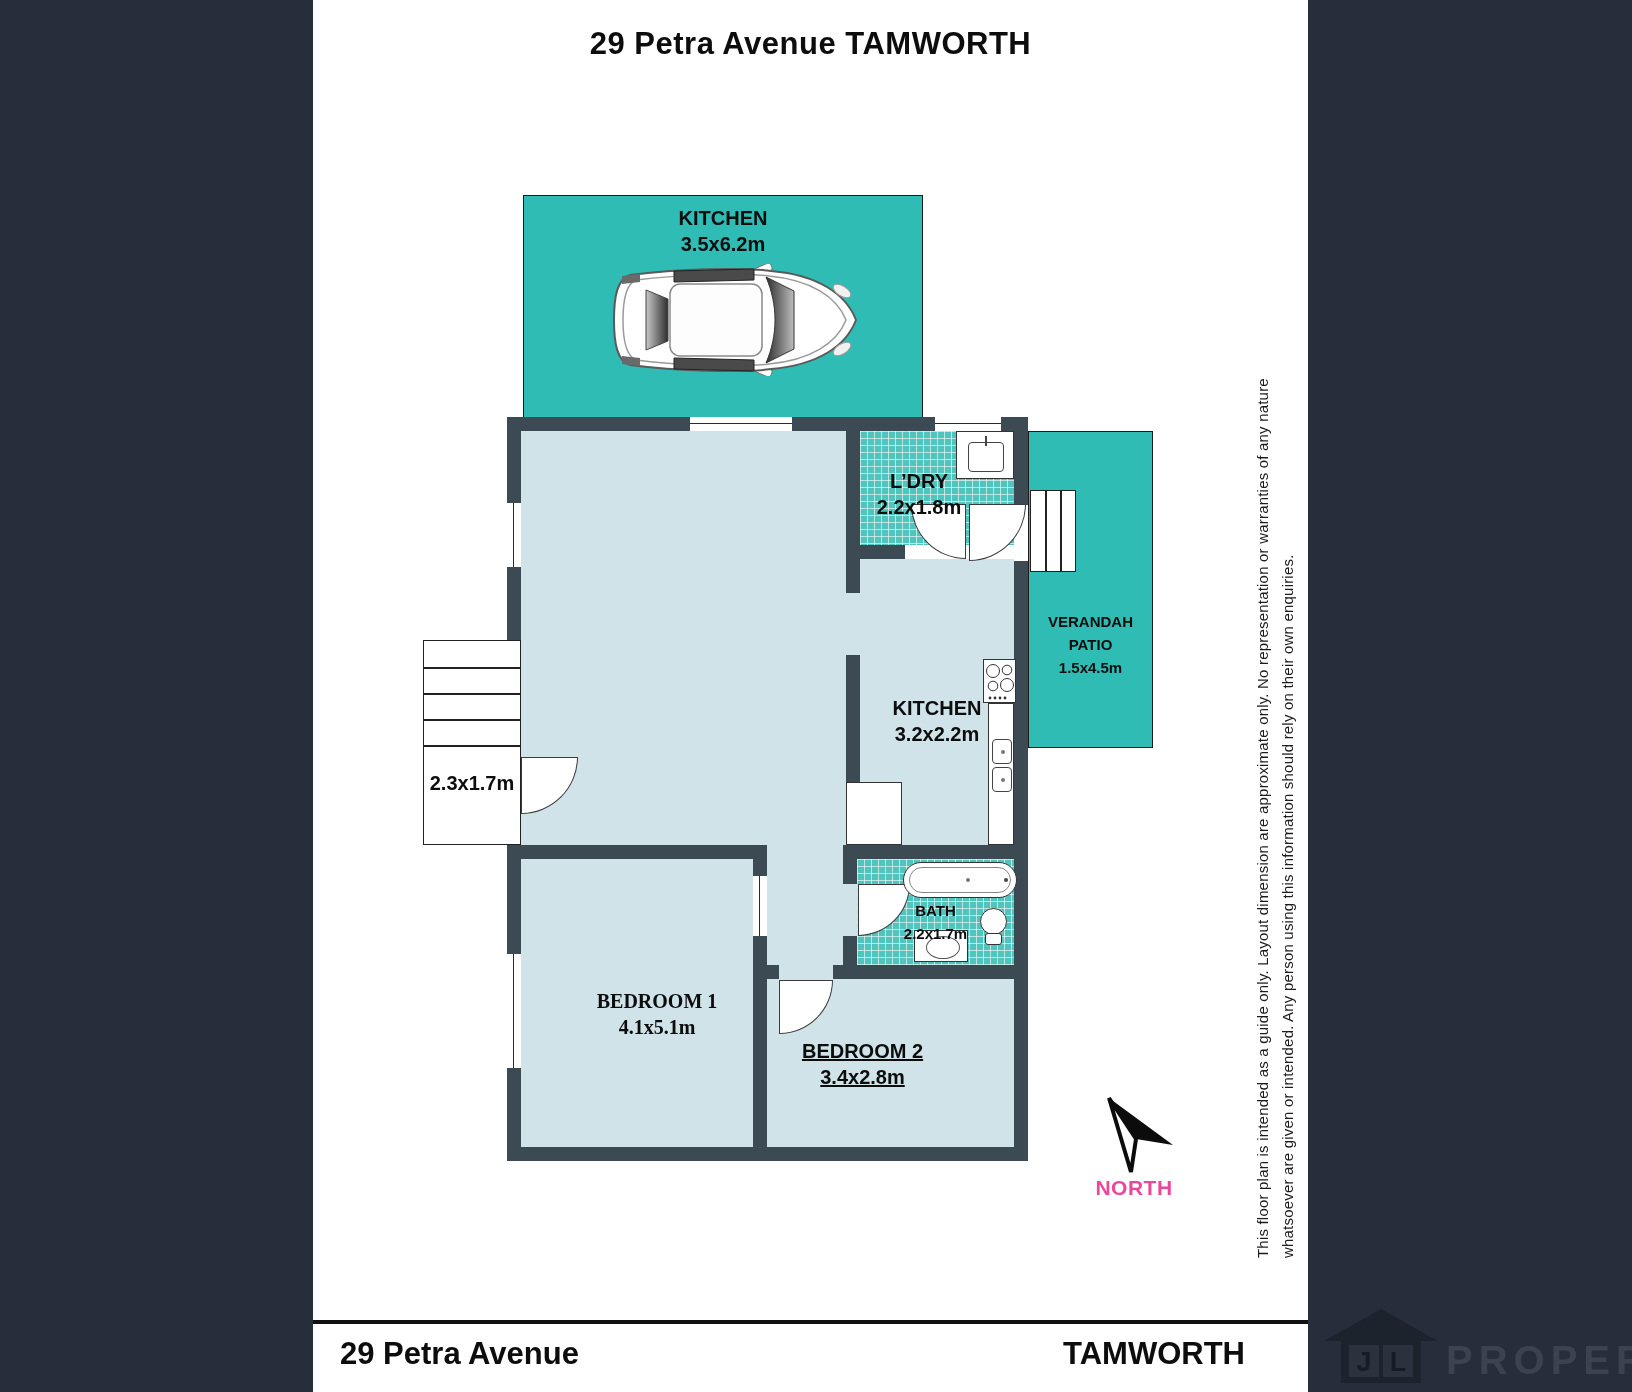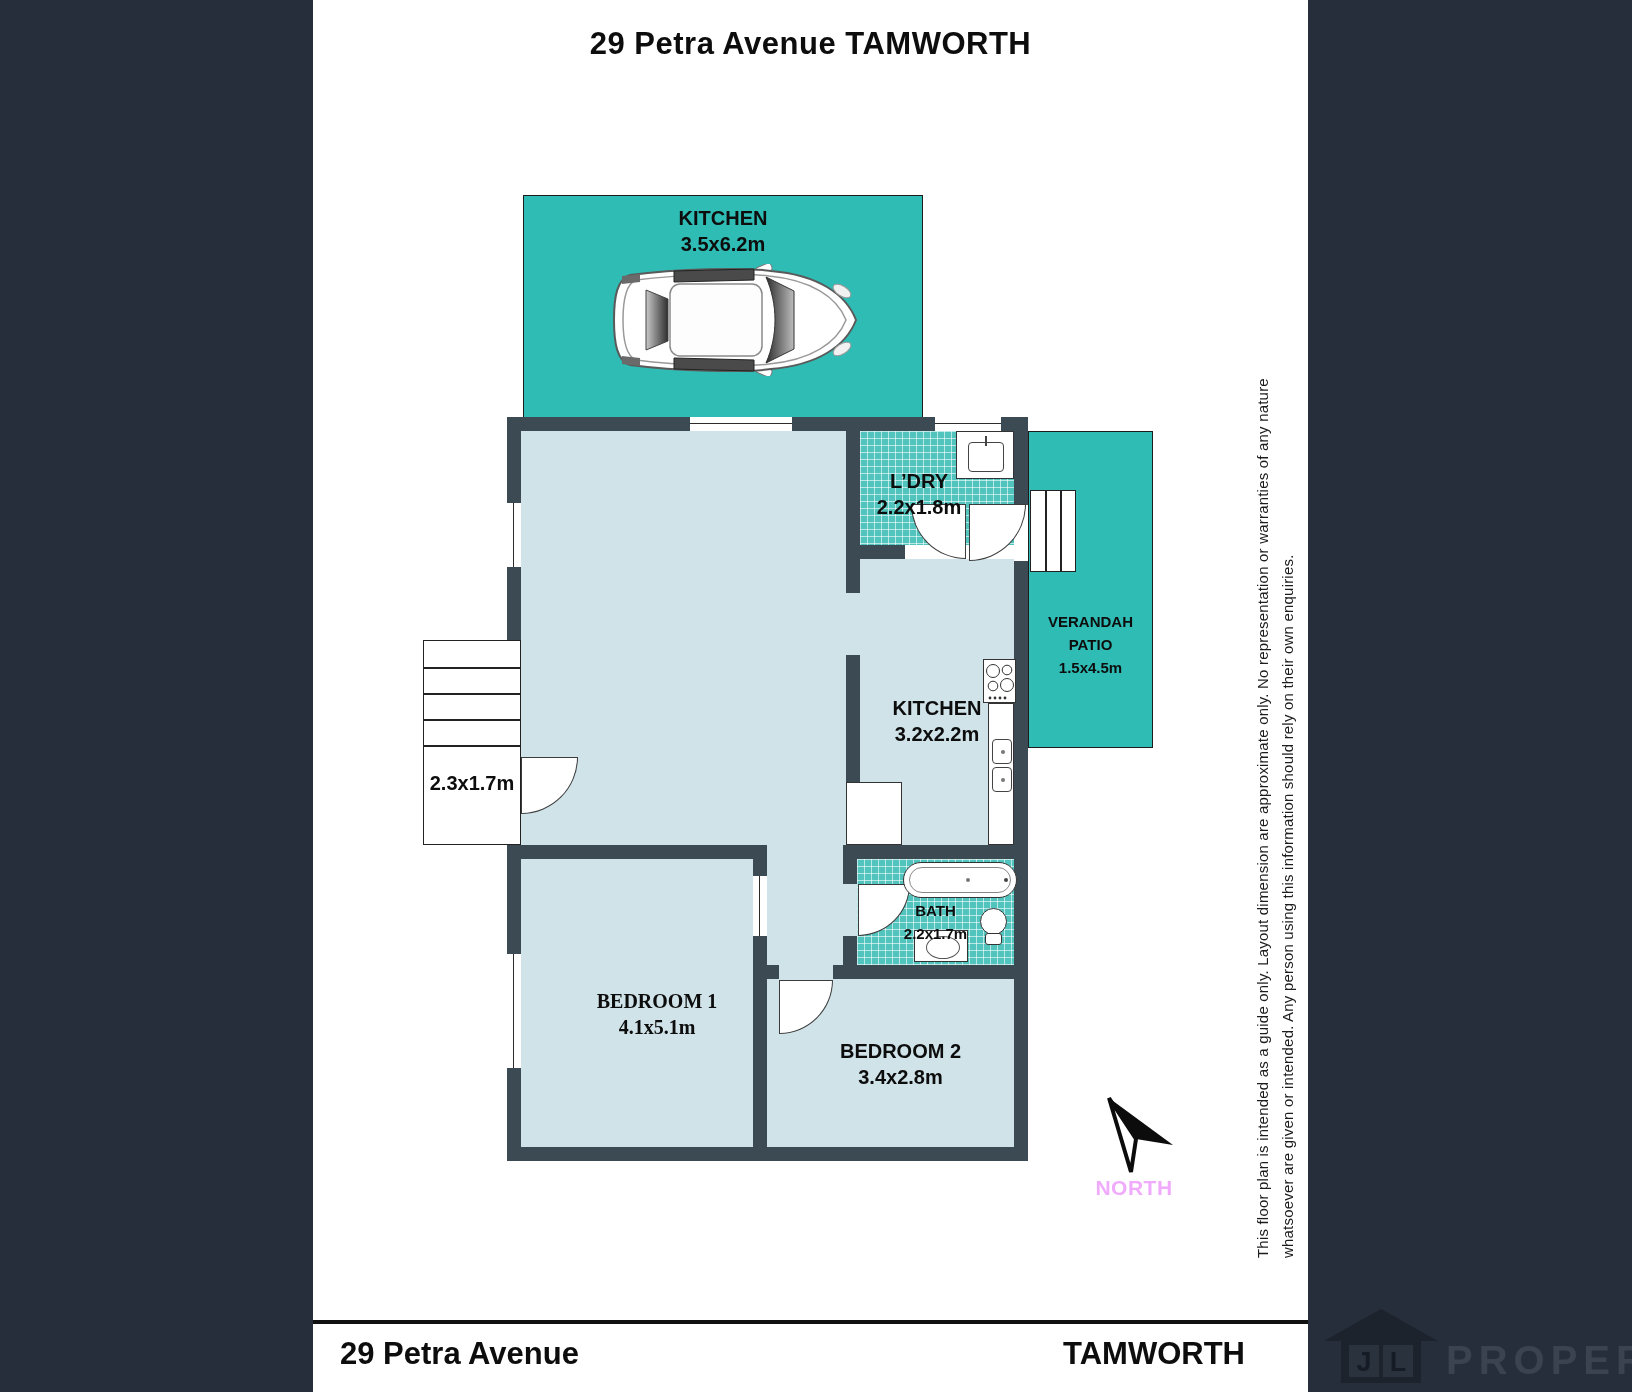--- a/index.html
+++ b/index.html
@@ -31,21 +31,21 @@
   .tub{border-radius:18px;border-width:1.5px;}
   .tub-inner{position:absolute;left:5px;top:4px;right:5px;bottom:4px;border:1px solid #888;border-radius:14px;}
   .dot{position:absolute;width:4px;height:4px;border-radius:50%;background:#777;}
   .basin{position:absolute;background:#fff;border:1.2px solid #444;border-radius:4px;box-sizing:border-box;}
   .disclaimer{position:absolute;left:1250px;top:352px;height:906px;width:52px;
               writing-mode:vertical-rl;transform:rotate(180deg);
               font-size:15px;line-height:25px;color:#1c1c1c;letter-spacing:.2px;}
   .footer-line{position:absolute;left:313px;top:1320px;width:995px;height:4px;background:#111;}
   .footer-text{position:absolute;top:1336px;font-size:31px;font-weight:bold;color:#0d0d0d;}
   .north-label{position:absolute;left:1072px;top:1176px;width:124px;text-align:center;
-               font-size:21px;font-weight:bold;color:#f0abfc;letter-spacing:.5px;}
+               font-size:21px;font-weight:bold;color:#ec4899;letter-spacing:.5px;}
   .property-text{position:absolute;left:1446px;top:1338px;font-size:40px;font-weight:bold;
                  color:#3b4250;letter-spacing:6px;}
 </style>
 </head>
 <body>
 
 <div class="stage">
 
   <div class="page"></div>
 
@@ -176,21 +176,21 @@
     <div>3.2x2.2m</div>
   </div>
   <div class="lbl small" style="left:857px;top:899px;width:157px;">
     <div>BATH</div>
     <div>2.2x1.7m</div>
   </div>
   <div class="lbl" style="left:521px;top:988px;width:272px;font-family:Liberation Serif, serif;">
     <div>BEDROOM 1</div>
     <div>4.1x5.1m</div>
   </div>
-  <div class="lbl" style="left:767px;top:1038px;width:267px;">
+  <div class="lbl" style="left:729px;top:1038px;width:267px;text-decoration:underline;">
     <div>BEDROOM 2</div>
     <div>3.4x2.8m</div>
   </div>
   <div class="lbl small" style="left:1028px;top:610px;width:125px;">
     <div>VERANDAH</div>
     <div>PATIO</div>
     <div>1.5x4.5m</div>
   </div>
 
   <svg class="abs" style="left:1106px;top:1096px;" width="70" height="78" viewBox="0 0 70 78">

